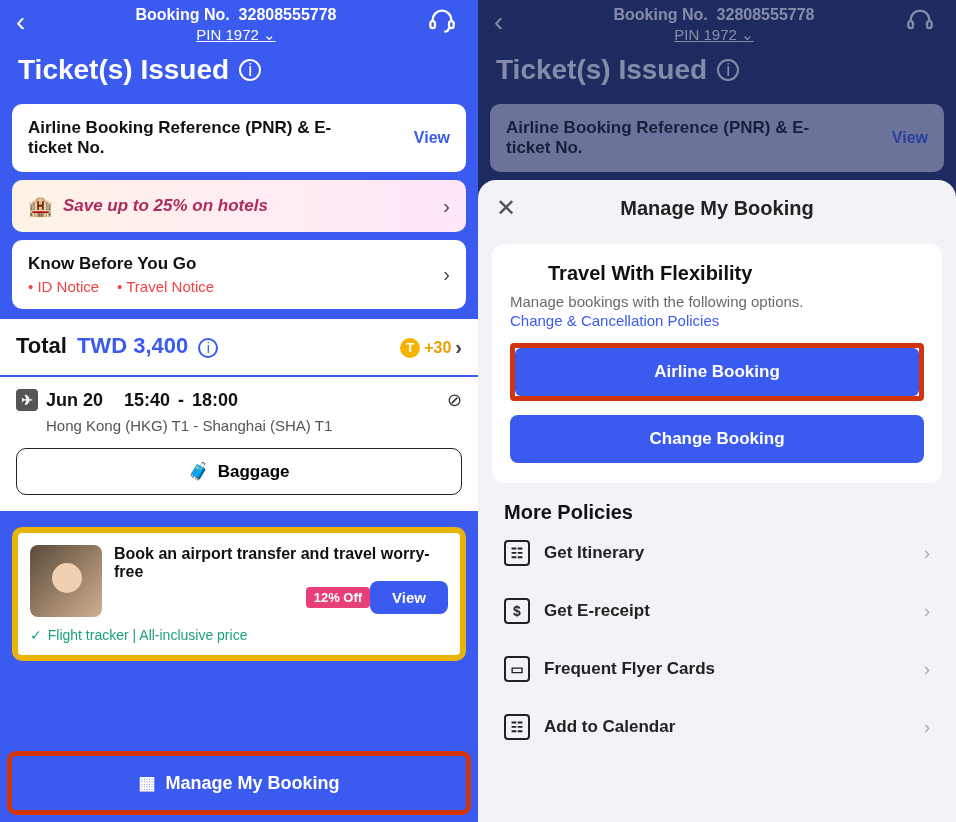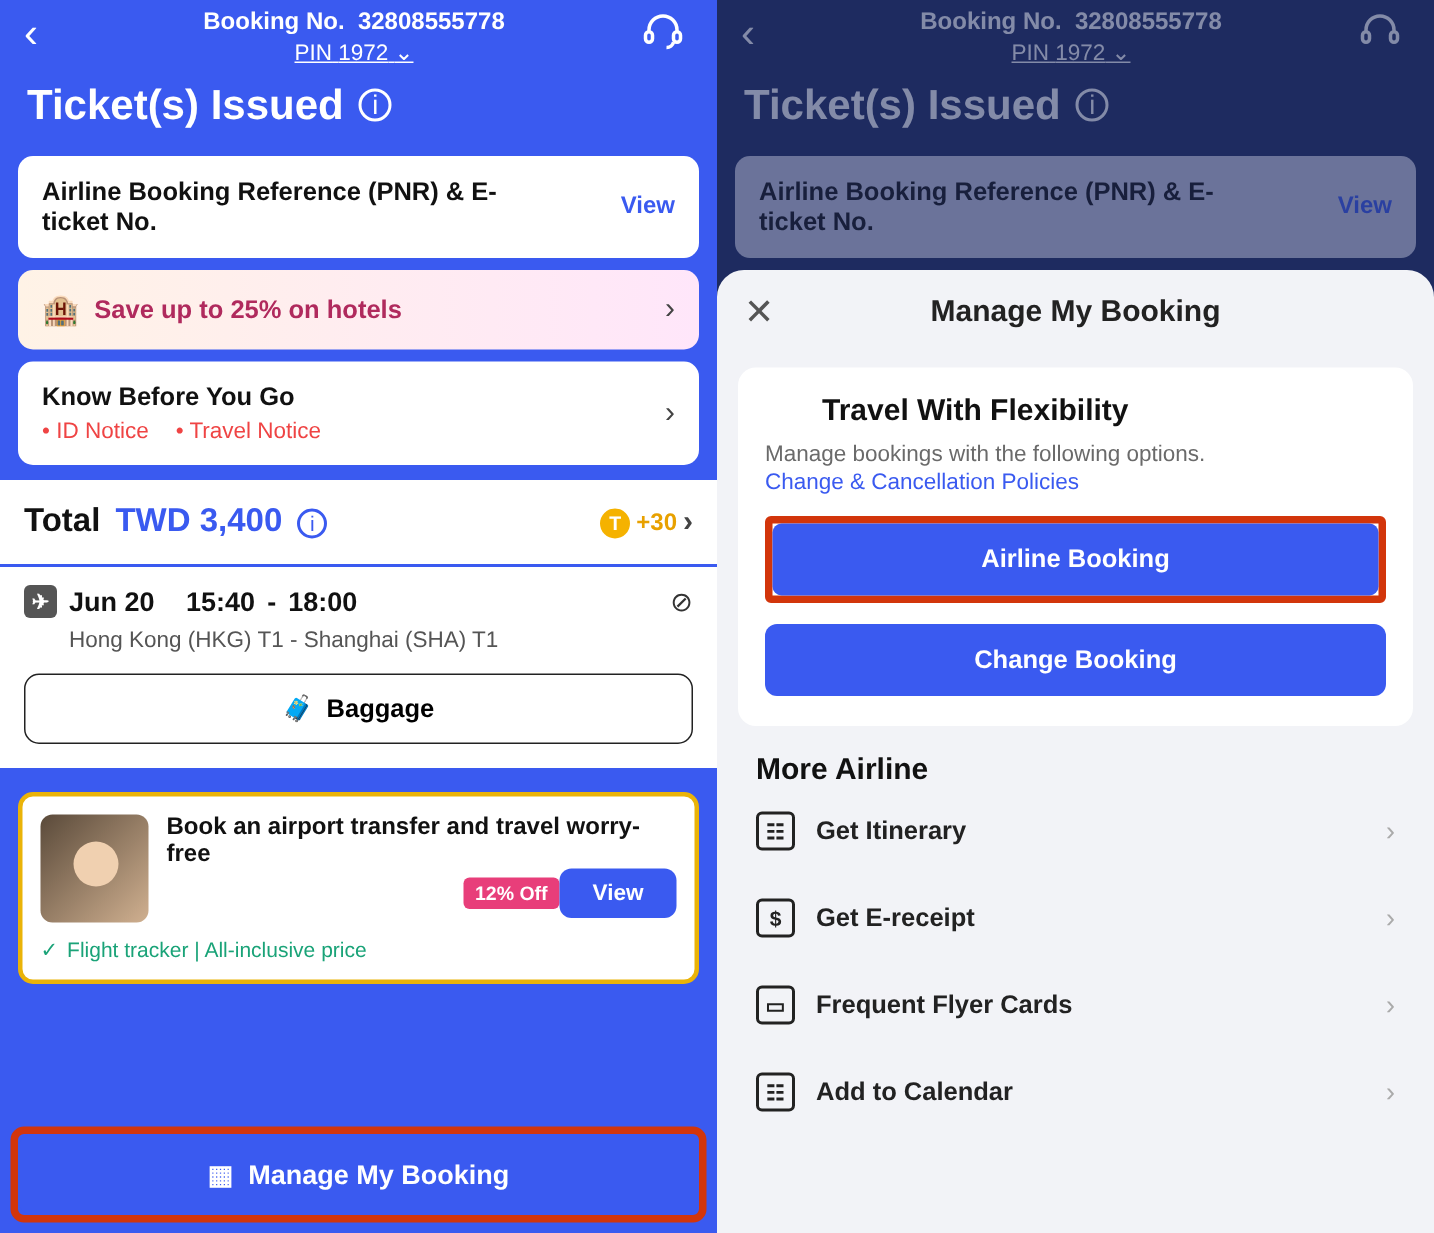--- a/index.html
+++ b/index.html
@@ -22,21 +22,21 @@
 
   
   .cardcol { padding: 0 12px; }
   .card { background:#fff; border-radius:10px; padding:14px 16px; margin-top: 8px; }
   .pnr-row { display:flex; align-items:center; justify-content:space-between; }
   .pnr-label { font-weight:700; font-size:17px; color:#111; max-width: 340px; }
   .view-link { color:#3a5af0; font-weight:600; font-size:16px; }
 
   .promo { background: linear-gradient(90deg,#fff3e6,#ffe6fa); display:flex; align-items:center; justify-content:space-between; }
   .promo-left { display:flex; align-items:center; gap:10px;}
-  .promo-txt { color:#b02a5d; font-weight:700; font-size:17px; }
+  .promo-txt { color:#b02a5d; font-weight:700; font-size:17px;font-style:italic; }
   .chev-r { color:#444; font-size:20px; }
   .promo-ic { font-size:20px; }
 
   .kbyg-title { font-weight:700; font-size:17px; color:#111; }
   .kbyg-sub { color:#ef4444; font-size:15px; margin-top:4px; display:flex; gap:18px;}
   .kbyg-sub span::before { content:"• "; }
   .kbyg { display:flex; justify-content:space-between; align-items:center; }
 
   .total-sec { background:#fff; margin-top:10px; padding: 14px 16px 16px; }
   .total-row { display:flex; align-items:flex-end; justify-content:space-between; }
@@ -49,21 +49,21 @@
   .policy-link { color:#3a5af0; font-size:15px; margin-top:6px; display:inline-block;}
 
   .seg { background:#fff; padding: 12px 16px 16px; margin-top:2px; }
   .seg-hd { display:flex; justify-content:space-between; align-items:center;}
   .seg-date { font-weight:800; font-size:18px; color:#111; display:flex; align-items:center; gap:8px;}
   .plane-ic { background:#555; color:#fff; border-radius:4px; width:22px; height:22px; display:inline-flex; align-items:center; justify-content:center; font-size:14px;}
   .seg-route { color:#555; font-size:15px; margin-top:6px; margin-left:30px;}
   .check-ic { font-size:18px; color:#333;}
   .bag-btn { border:1.5px solid #222; border-radius:10px; width:100%; padding:12px; margin-top:14px; text-align:center; font-weight:700; font-size:17px; background:#fff; display:flex; align-items:center; justify-content:center; gap:8px;}
 
-  .transfer-card { background:#fff; margin:16px 12px 0; border:3px solid #eab308; border-radius:10px; padding:12px; }
+  .transfer-card { background:#fff; margin:16px 12px 0; border:6px solid #eab308; border-radius:10px; padding:12px; }
   .tr-top { display:flex; gap:12px; }
   .tr-img { width:72px; height:72px; border-radius:8px; background:linear-gradient(135deg,#5a4a3a,#d0b090); flex:none; position:relative; overflow:hidden;}
   .tr-img::after{content:"";position:absolute;left:22px;top:18px;width:30px;height:30px;background:#f0d0b0;border-radius:50%;}
   .tr-body { flex:1; }
   .tr-title { font-weight:700; font-size:16px; color:#111; }
   .tr-row2 { display:flex; justify-content:flex-end; align-items:center; margin-top:0;}
   .disc-badge { background:#e83e7a; color:#fff; border-radius:4px; padding:3px 8px; font-size:13px; font-weight:600;}
   .vbtn { background:#3a5af0; color:#fff; border-radius:8px; padding:8px 22px; font-weight:700; font-size:15px;}
   .tr-foot { color:#1aa378; font-size:14px; margin-top:10px; display:flex; align-items:center; gap:6px;}
 
@@ -259,21 +259,21 @@
       <div class="sheet-card">
         <div class="flex-title">Travel With Flexibility</div>
         <div class="flex-sub">Manage bookings with the following options.</div>
         <div class="flex-link">Change &amp; Cancellation Policies</div>
         <div class="cancel-wrap">
           <div class="act-btn">Airline Booking</div>
         </div>
         <div class="act-btn">Change Booking</div>
       </div>
 
-      <div class="more-title">More Airline</div>
+      <div class="more-title">More Policies</div>
 
       <div class="opt-row">
         <div class="opt-left">
             <span class="opt-ic">☷</span>
             <span>Get Itinerary</span>
           </div>
         <span class="opt-chev">›</span>
       </div>
       <div class="opt-row">
         <div class="opt-left">

